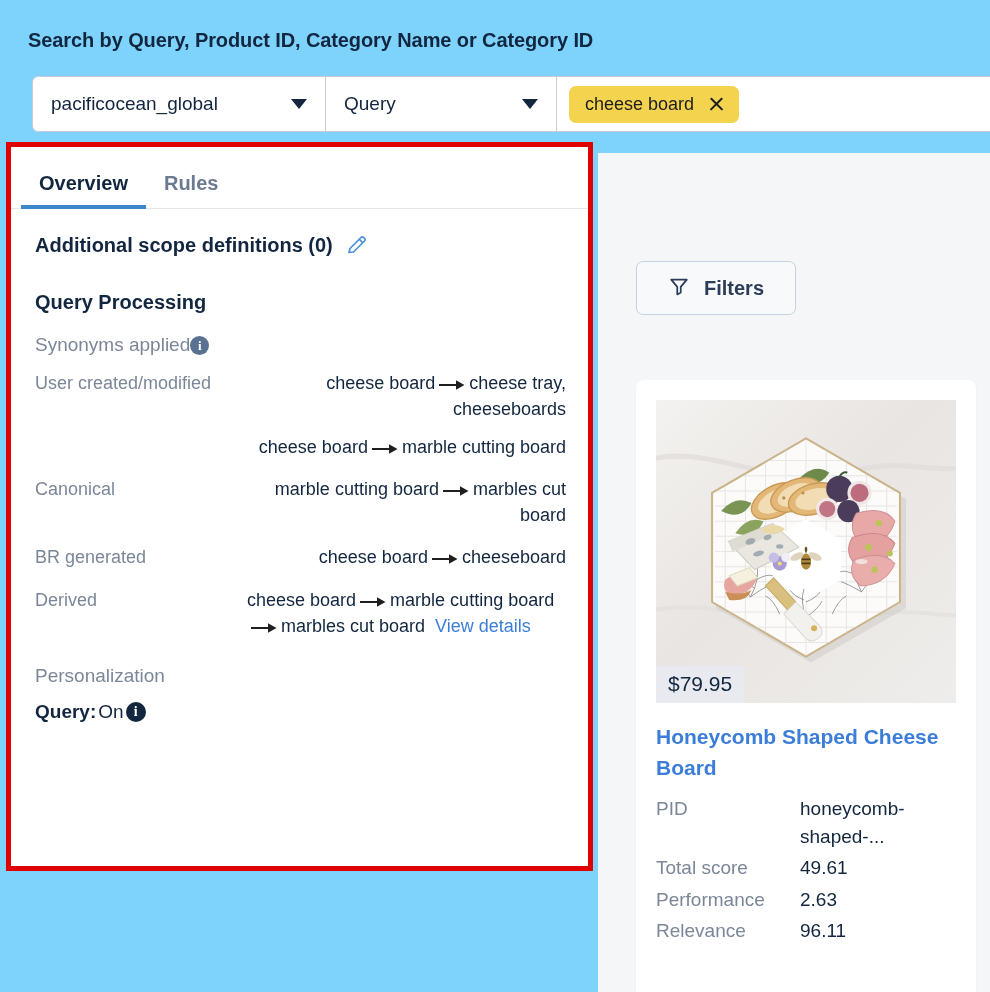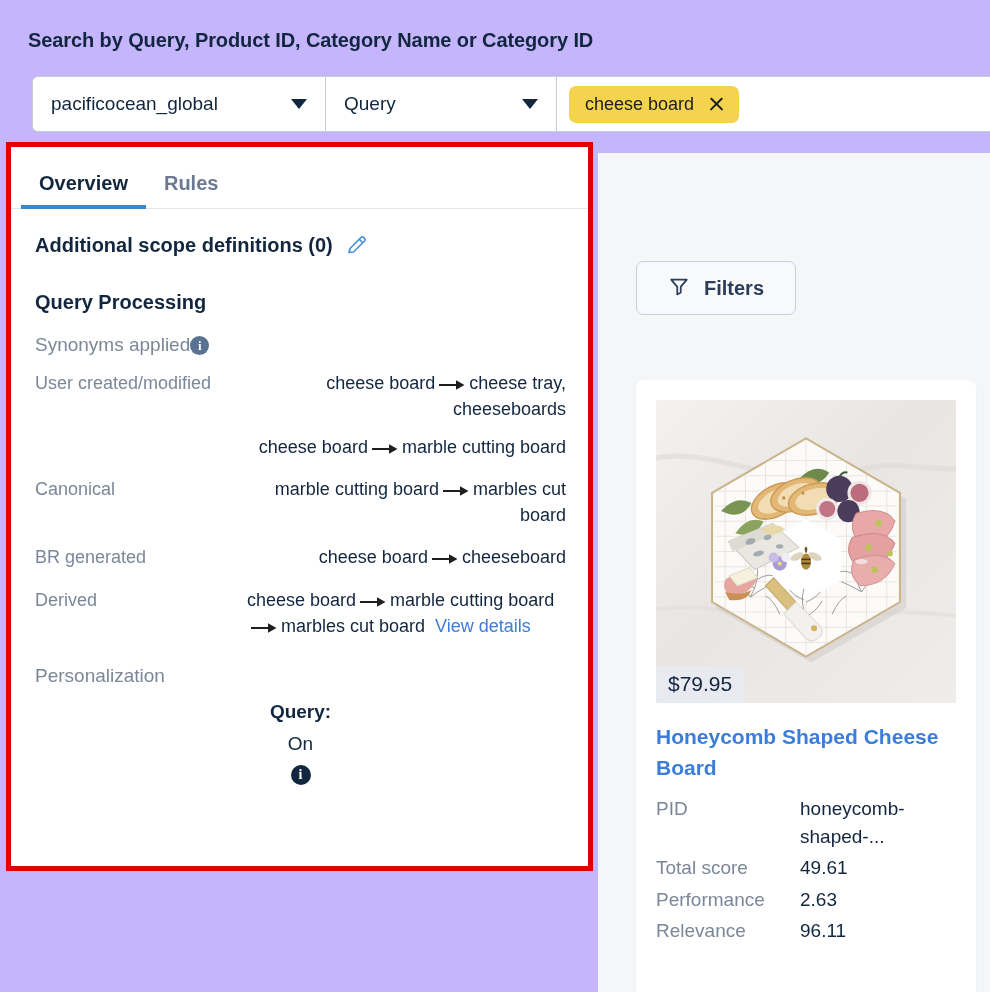--- a/index.html
+++ b/index.html
@@ -3,21 +3,21 @@
 <meta charset="utf-8">
 <style>
   * { box-sizing: border-box; }
   html, body {
     margin: 0; padding: 0;
     width: 990px; height: 992px;
     background: #ffffff;
     font-family: "Liberation Sans", sans-serif;
     overflow: hidden;
   }
-  .page { position: relative; width: 990px; height: 992px; background:#c4b5fd; }
+  .page { position: relative; width: 990px; height: 992px; background:#7dd3fc; }
 
   
   .search-title {
     position: absolute; left: 28px; top: 29px;
     font-size: 20px; font-weight: bold; color: #12263f;
     letter-spacing: -0.1px;
   }
   .searchbar {
     position: absolute; left: 32px; top: 76px;
     width: 1010px; height: 56px;
@@ -120,21 +120,21 @@
   .kv .v {
     flex: 1; font-size: 18px; color: #12263f; line-height: 1.45;
     text-align: right;
   }
   .kv .v.left { text-align: left; }
   .arrow { display: inline-block; margin: 0 4px; }
   .arrow svg { vertical-align: -2px; }
   .link { color: #3b7dd8; cursor: pointer; }
 
   .pers { font-size: 19px; color: #7b8798; margin: 26px 0 14px 0; }
-  .queryline { display: flex; align-items: center; gap: 10px; flex-direction: column; }
+  .queryline { display: flex; align-items: center; gap: 2px; }
   .queryline .lab { font-size: 19px; font-weight: bold; color: #12263f; }
   .queryline .val { font-size: 19px; color: #12263f; }
 
   
   .rightpanel {
     position: absolute; left: 598px; top: 153px;
     width: 392px; height: 839px;
     background: #f4f6f8;
   }
   .filters-btn {

